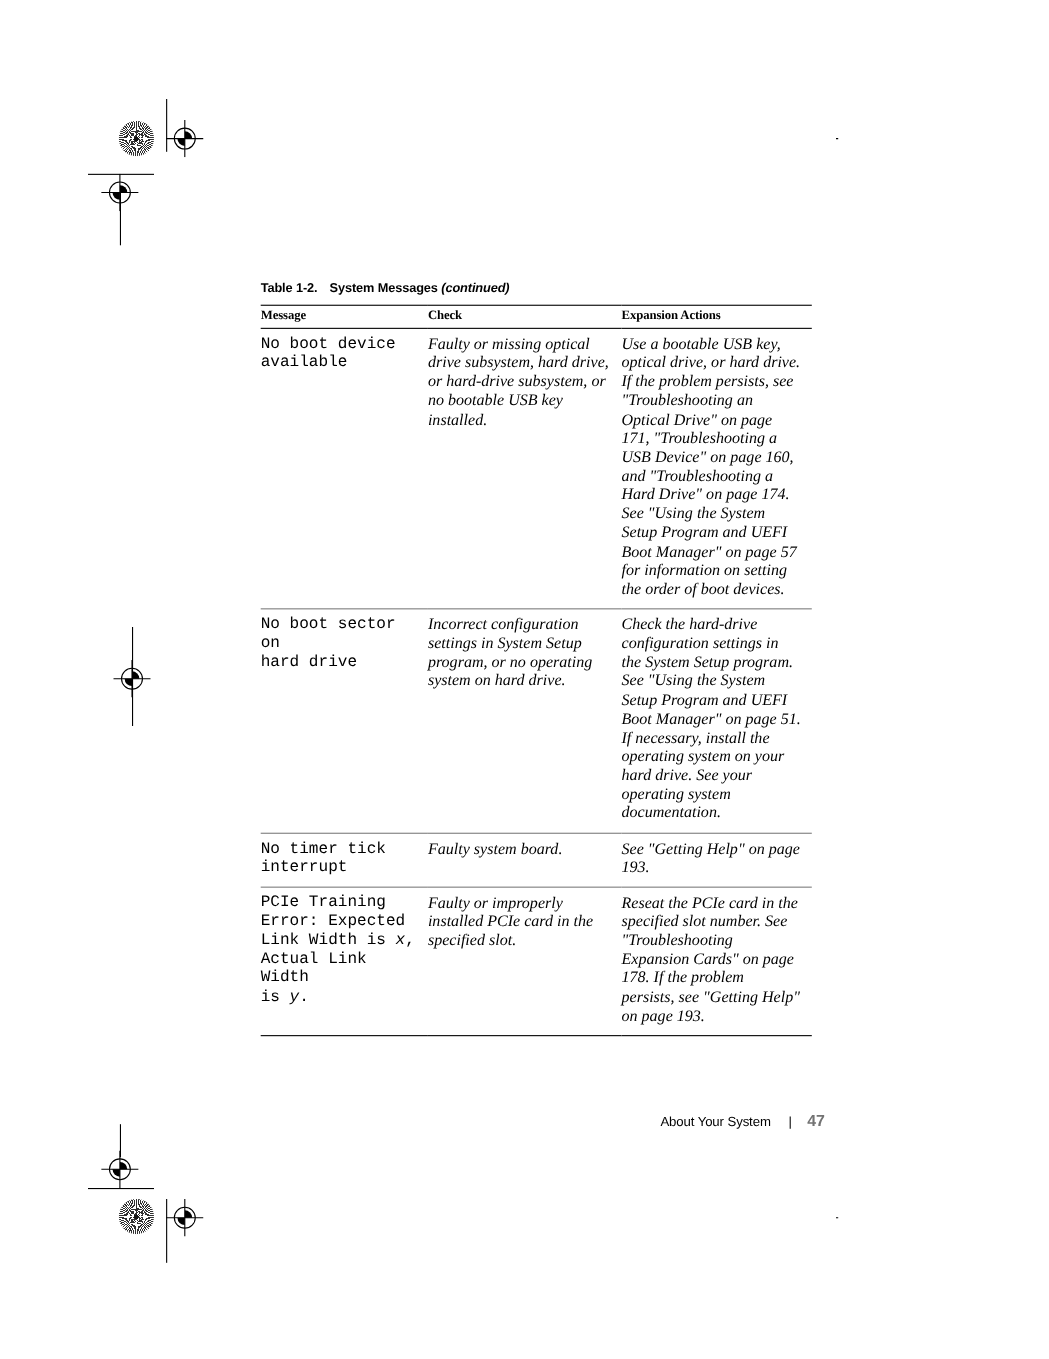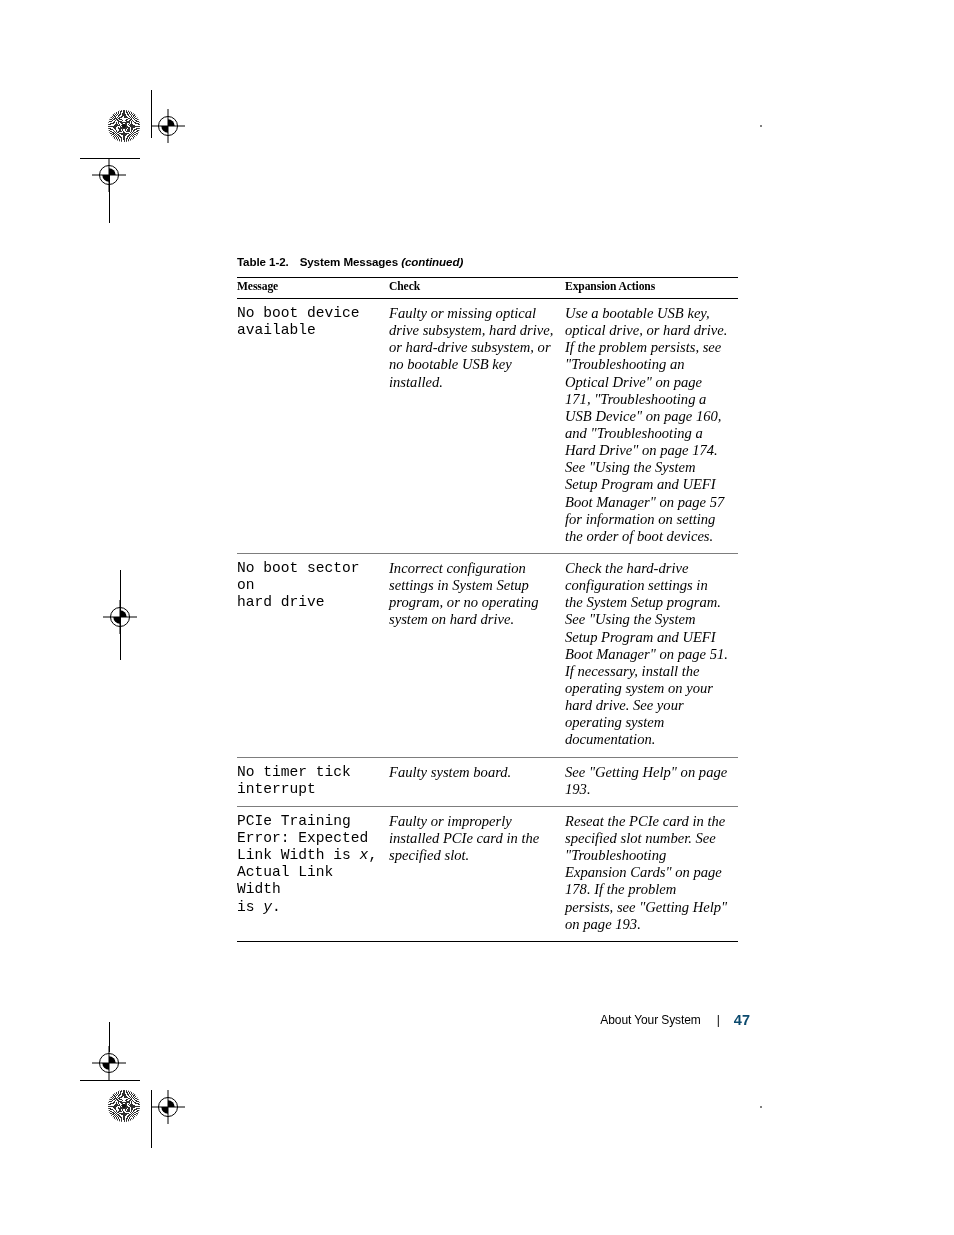--- a/index.html
+++ b/index.html
@@ -141,21 +141,21 @@
     letter-spacing: -0.1px;
   }
   #footer .foot-sep {
     font-size: 12px;
     color: #000;
     margin: 0 14px 0 16px;
   }
   #footer .foot-page {
     font-size: 14.5px;
     font-weight: bold;
-    color: #0c4a6e;
+    color: #737373;
   }
 </style>
 </head>
 <body>
 
 <div id="page">
 
   <div class="halftone fine" style="left:108px; top:110px;"></div>
   <svg class="regmark" style="left:151px; top:109px;" viewBox="0 0 34 34">
     <circle cx="17" cy="17" r="9.5" fill="none" stroke="#000" stroke-width="1"></circle>

